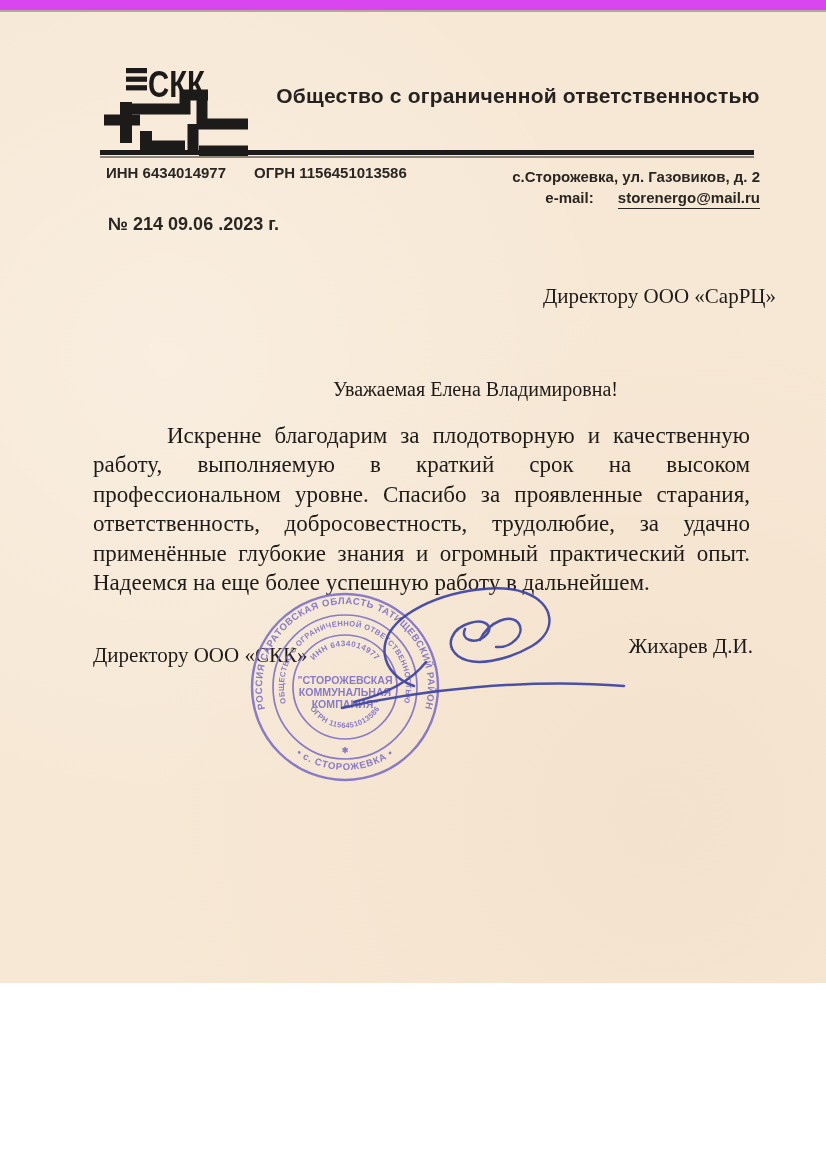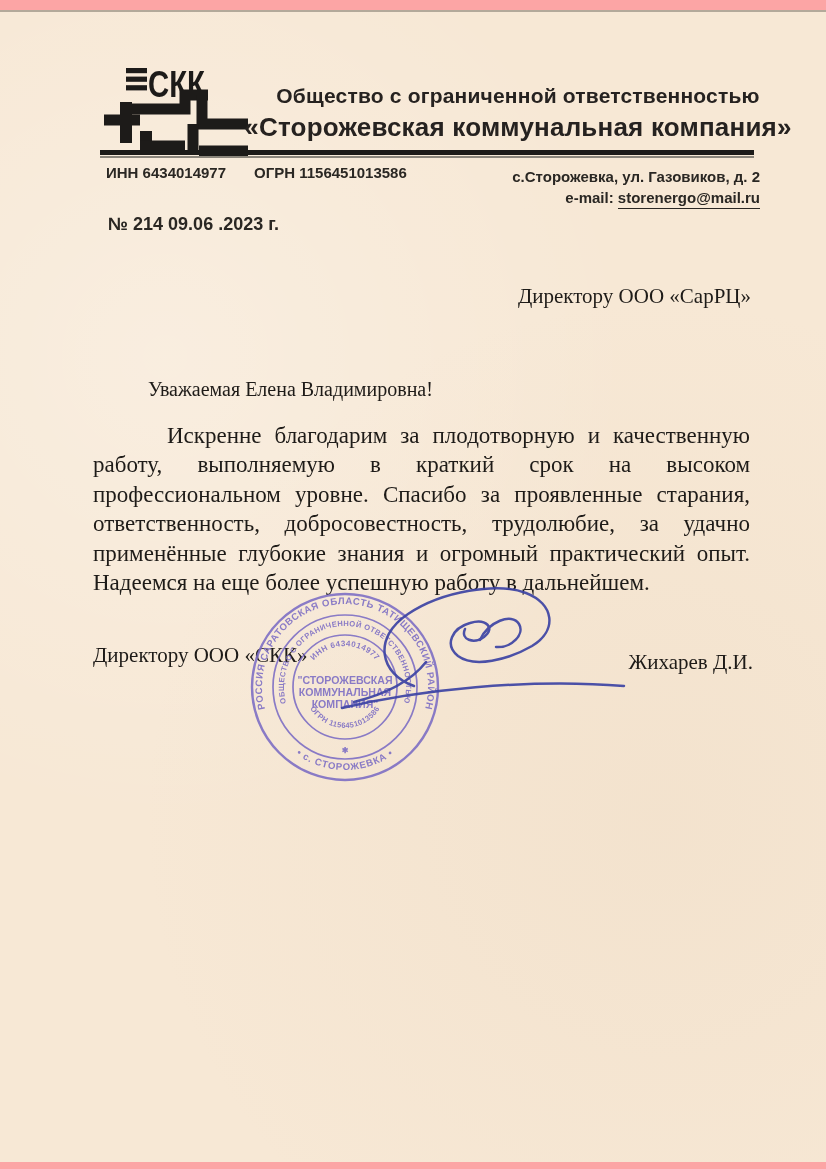--- a/index.html
+++ b/index.html
@@ -1,20 +1,20 @@
 <!DOCTYPE html>
 <html lang="ru"><head>
 <meta charset="utf-8">
 <title>Document</title>
 <style>
   * { margin:0; padding:0; box-sizing:border-box; }
   html,body { width:826px; }
   body { font-family:"Liberation Sans", sans-serif; background:#ffffff; }
 
-  .page { position:relative; width:826px; height:1169px; background:#fca5a5; overflow:hidden; }
+  .page { position:relative; width:826px; height:983px; background:#d946ef; overflow:hidden; }
 
   .scan-top-line { position:absolute; top:10px; left:0; width:826px; height:2px; background:#b3a99a; }
 
   .paper {
     position:absolute; top:12px; left:0; width:826px; height:1150px;
     background:#f7e8d5;
     background-image:
       radial-gradient(circle at 20% 30%, rgba(255,255,255,0.25) 0%, rgba(255,255,255,0) 45%),
       radial-gradient(circle at 80% 70%, rgba(214,186,152,0.12) 0%, rgba(214,186,152,0) 50%);
   }
@@ -30,36 +30,36 @@
     position:absolute; left:100px; top:138px; width:654px; height:8px;
     background:linear-gradient(to bottom, #1d1b19 0%, #1d1b19 60%, rgba(0,0,0,0) 60%, rgba(0,0,0,0) 74%, #8b857b 74%, #8b857b 100%);
   }
 
   .reg-row { position:absolute; left:106px; top:152px; width:320px; font-size:15px; font-weight:700; color:#2a2723; }
   .reg-row .inn { position:absolute; left:0; top:0; white-space:nowrap; }
   .reg-row .ogrn { position:absolute; left:148px; top:0; white-space:nowrap; }
 
   .address-block { position:absolute; right:66px; top:155px; width:400px; text-align:right;
     font-size:15px; font-weight:700; color:#2a2723; line-height:20.5px; }
-  .email-link { text-decoration:none; color:#2a2723; border-bottom:1.6px solid #2a2723; padding-bottom:2px; }
+  .email-link { text-decoration:none; color:#2a2723; border-bottom:1.6px solid #2a2723; padding-bottom:2px;margin-left:20px; }
 
   .outgoing-ref { position:absolute; left:108px; top:202px; font-size:18px; font-weight:700; color:#2a2723; white-space:nowrap; }
 
   
   .serif { font-family:"Liberation Serif", serif; color:#1e1b18; }
 
-  .recipient { position:absolute; right:75px; top:270px; font-size:21px; line-height:28.5px; }
+  .recipient { position:absolute; right:50px; top:270px; font-size:21px; line-height:28.5px; }
 
-  .salutation { position:absolute; left:148px; top:366px; width:655px; text-align:left; font-size:20px; }
+  .salutation { position:absolute; left:148px; top:366px; width:655px; text-align:center; font-size:20px; }
 
   .body-par { position:absolute; left:93px; top:409px; width:657px; font-size:23px; line-height:29.4px;
     text-align:justify; text-indent:74px; }
 
   .signoff-position { position:absolute; left:93px; top:631px; font-size:21px; white-space:nowrap; }
-  .signoff-name { position:absolute; right:73px; top:638px; font-size:21px; white-space:nowrap; }
+  .signoff-name { position:absolute; right:73px; top:622px; font-size:21px; white-space:nowrap; }
 
   
   .stamp-svg { position:absolute; left:250px; top:580px; width:190px; height:190px; opacity:0.88; }
   .stamp-svg text, .stamp-svg textPath { font-family:"Liberation Sans", sans-serif; font-weight:700; }
   .signature-svg { position:absolute; left:328px; top:566px; width:310px; height:150px; }
 </style>
 </head>
 <body>
 
 <div class="page">
@@ -81,21 +81,20 @@
         <path d="M 102 43 V 72 H 148" stroke-width="11" stroke-linejoin="miter"></path>
         <path d="M 46 79 V 99" stroke-width="12"></path>
         <path d="M 40 94 H 85" stroke-width="11"></path>
         <path d="M 93 72 V 99" stroke-width="11"></path>
         <path d="M 99 99 H 148" stroke-width="11"></path>
       </g>
     </svg>
 
     <div class="org-title">
       <div class="org-type">Общество с ограниченной ответственностью</div>
-      <div class="org-name">«Сторожевская коммунальная компания»</div>
     </div>
 
     <div class="header-rule"></div>
 
     <div class="reg-row">
       <span class="inn">ИНН 6434014977</span>
       <span class="ogrn">ОГРН 1156451013586</span>
     </div>
 
     <div class="address-block">

